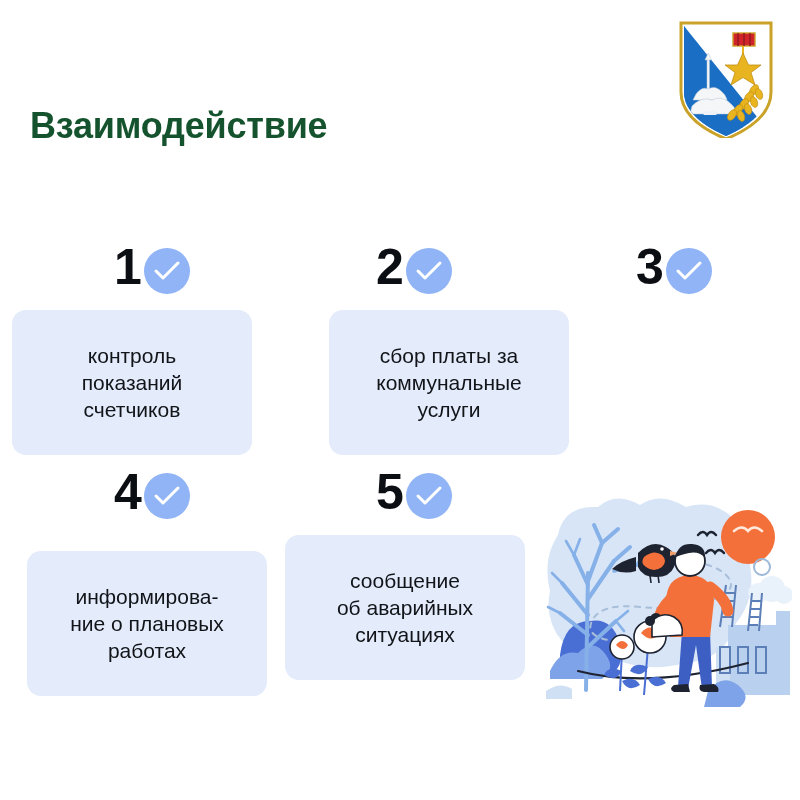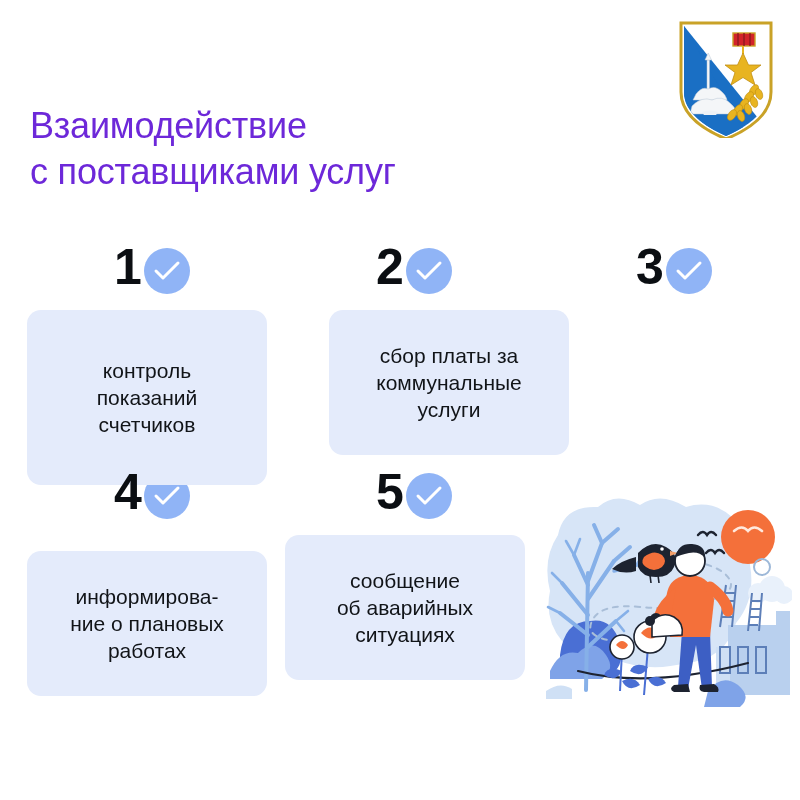--- a/index.html
+++ b/index.html
@@ -18,23 +18,23 @@
     position:absolute;top:20px;left:678px;
     width:96px;height:118px;
   }
   .emblem svg{display:block;width:96px;height:118px;}
 
   
   .title{
     position:absolute;left:30px;top:103px;
     width:560px;
     font-size:36px;
-    font-weight:normal;
+    font-weight:bold;
     line-height:1.28;
-    color:#6d28d9;
+    color:#14532d;
     letter-spacing:-0.2px;
   }
   .title .line{display:block;white-space:nowrap;}
 
   
   .badge{
     position:absolute;
     width:96px;height:62px;
   }
   .badge .circle{
@@ -123,21 +123,20 @@
         <ellipse cx="81" cy="74" rx="3.4" ry="5.6" transform="rotate(-20 81 74)"></ellipse>
         <ellipse cx="76" cy="82" rx="3.4" ry="5.6" transform="rotate(-20 76 82)"></ellipse>
         <ellipse cx="70" cy="89" rx="3.4" ry="5.6" transform="rotate(-20 70 89)"></ellipse>
         <ellipse cx="63" cy="96" rx="3.4" ry="5.6" transform="rotate(-20 63 96)"></ellipse>
       </g>
     </svg>
   </div>
 
   <div class="title">
     <span class="line">Взаимодействие</span>
-    <span class="line">с поставщиками услуг</span>
   </div>
 
   <div class="badge" style="left:110px;top:246px;">
     <div class="circle">
       <svg viewBox="0 0 28 22" xmlns="http://www.w3.org/2000/svg">
         <polyline points="3,11 10,18 25,3" fill="none" stroke="#ffffff" stroke-width="3" stroke-linecap="round" stroke-linejoin="round"></polyline>
       </svg>
     </div>
     <div class="num">1</div>
   </div>
@@ -171,21 +170,21 @@
 
   <div class="badge" style="left:372px;top:471px;">
     <div class="circle">
       <svg viewBox="0 0 28 22" xmlns="http://www.w3.org/2000/svg">
         <polyline points="3,11 10,18 25,3" fill="none" stroke="#ffffff" stroke-width="3" stroke-linecap="round" stroke-linejoin="round"></polyline>
       </svg>
     </div>
     <div class="num">5</div>
   </div>
 
-  <div class="card" style="left:27px;top:310px;width:240px;height:175px;">
+  <div class="card" style="left:12px;top:310px;width:240px;height:145px;">
     <div class="card-text">контроль
 показаний
 счетчиков</div>
   </div>
 
   <div class="card" style="left:285px;top:310px;width:240px;height:145px;margin-left:44px;">
     <div class="card-text">сбор платы за
 коммунальные
 услуги</div>
   </div>

